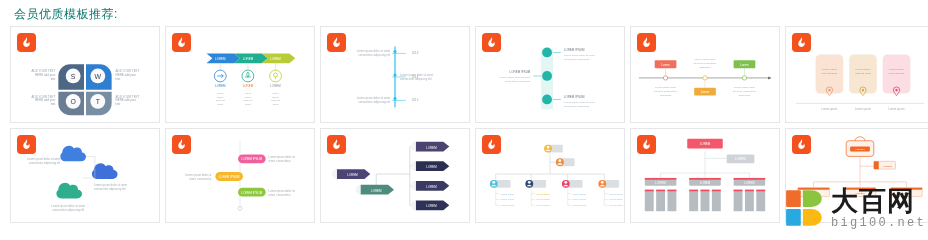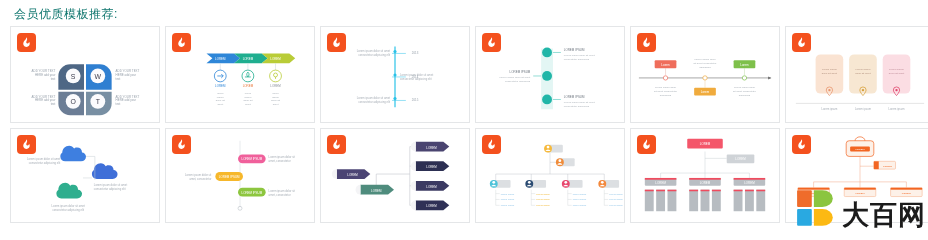--- a/index.html
+++ b/index.html
@@ -611,14 +611,15 @@
 
 <div class="wm">
   <svg class="wm-mark" viewBox="0 0 40 40">
     <rect x="2" y="3" width="14" height="16" rx="1" fill="#ef6c2b"></rect>
     <rect x="2" y="21" width="14" height="16" rx="1" fill="#29a9e1"></rect>
     <path d="M18 3 h8 a10 8 0 0 1 0 16 h-8z" fill="#8bc53f"></path>
     <path d="M18 21 h8 a10 8 0 0 1 0 16 h-8z" fill="#fcb913"></path>
   </svg>
   <div class="wm-txt">
     <div class="wm-cn">大百网</div>
+    <div class="wm-en">big100.net</div>
   </div>
 </div>
 
 </body></html>

